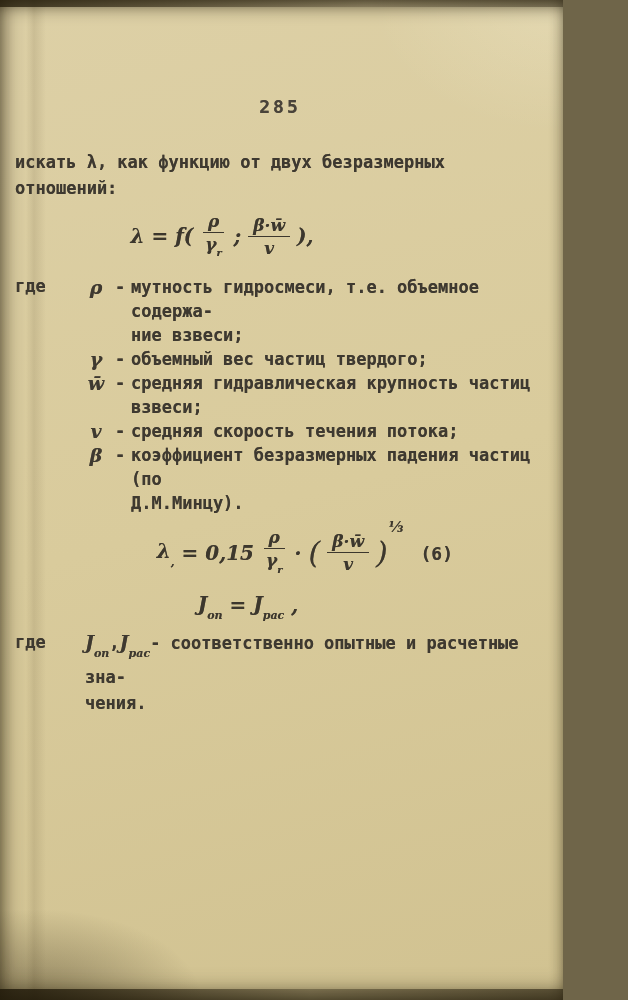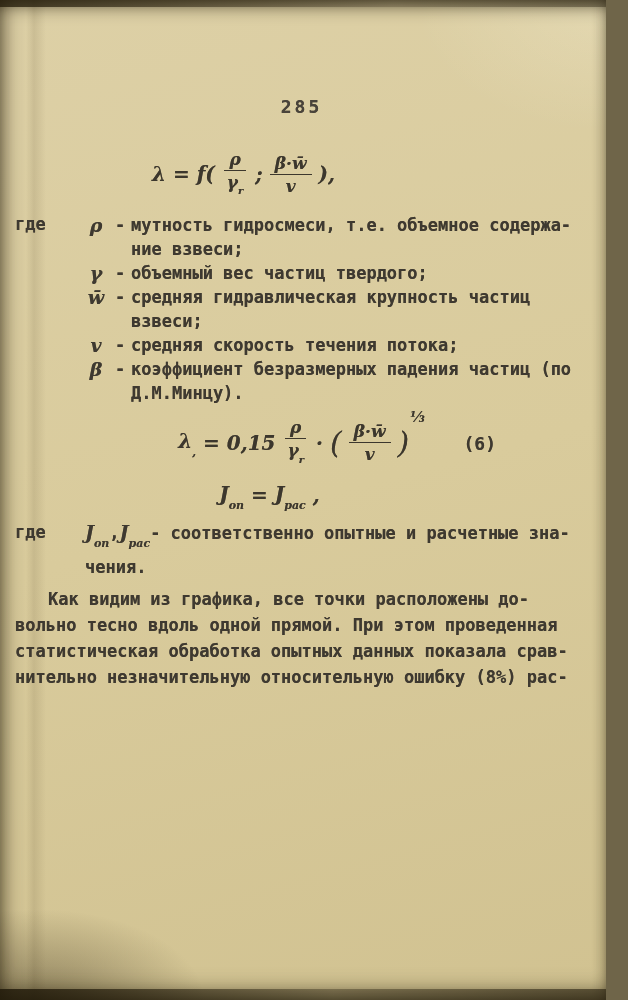--- a/index.html
+++ b/index.html
@@ -3,21 +3,21 @@
 <meta charset="utf-8">
 <style>
   * { margin:0; padding:0; box-sizing:border-box; }
   html,body { width:628px; }
   body {
     font-family:"DejaVu Sans Mono", monospace;
     background:#6f6549;
   }
   .scan {
     position:relative;
-    width:606px; height:1000px;
+    width:563px; height:1000px;
     overflow:hidden;
     color:#3e3930;
     font-weight:bold;
     background:
       radial-gradient(240px 130px at 6% 100%, rgba(58,48,26,.45), transparent 70%),
       radial-gradient(320px 220px at 100% 0%, rgba(255,250,228,.22), transparent 60%),
       linear-gradient(90deg, transparent 26px, rgba(90,75,45,.14) 34px, transparent 46px),
       linear-gradient(165deg, #ddd0a6 0%, #d9cb9c 50%, #d1c291 100%);
     box-shadow:
       inset 0 14px 18px -10px rgba(40,32,14,.85),
@@ -87,20 +87,21 @@
   .sp-a { margin-top:8px; }
   .sp-b { margin-top:6px; }
 </style>
 </head>
 <body>
 
 <div class="scan">
 
   <div class="pagenum">285</div>
 
+  <p class="txt pw">искать λ, как функцию от двух безразмерных отношений:</p>
 
   <div class="formula-wrap f1">
     <div class="formula">
         <span class="fitem">λ = f(</span>
         <span class="frac">
           <span class="num">ρ</span>
           <span class="den"><span>γ</span><sub>r</sub></span>
         </span>
         <span class="fitem">;</span>
         <span class="frac">
@@ -171,18 +172,14 @@
         <span class="fitem"><span>J</span><sub>оп</sub></span>
         <span class="fitem">=</span>
         <span class="fitem"><span>J</span><sub>рас</sub></span>
         <span class="fitem">,</span>
       </div>
   </div>
 
   <p class="txt hang"><span class="lead2">где</span><span class="mi"><span>J</span><sub>оп</sub></span><span>,</span><span class="mi"><span>J</span><sub>рас</sub></span><span class="pw">- соответственно опытные и расчетные зна-
 чения.</span></p>
 
-  <p class="txt pw indent sp-b">Как видим из графика, все точки расположены до-
-вольно тесно вдоль одной прямой. При этом проведенная
-статистическая обработка опытных данных показала срав-
-нительно незначительную относительную ошибку (8%) рас-</p>
 
 </div>
 
 </body></html>

